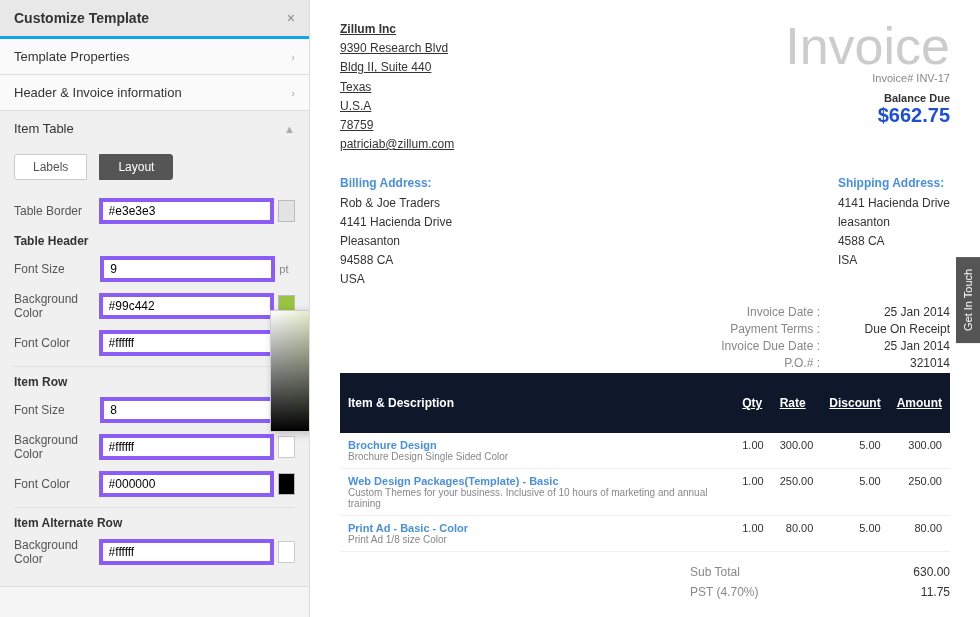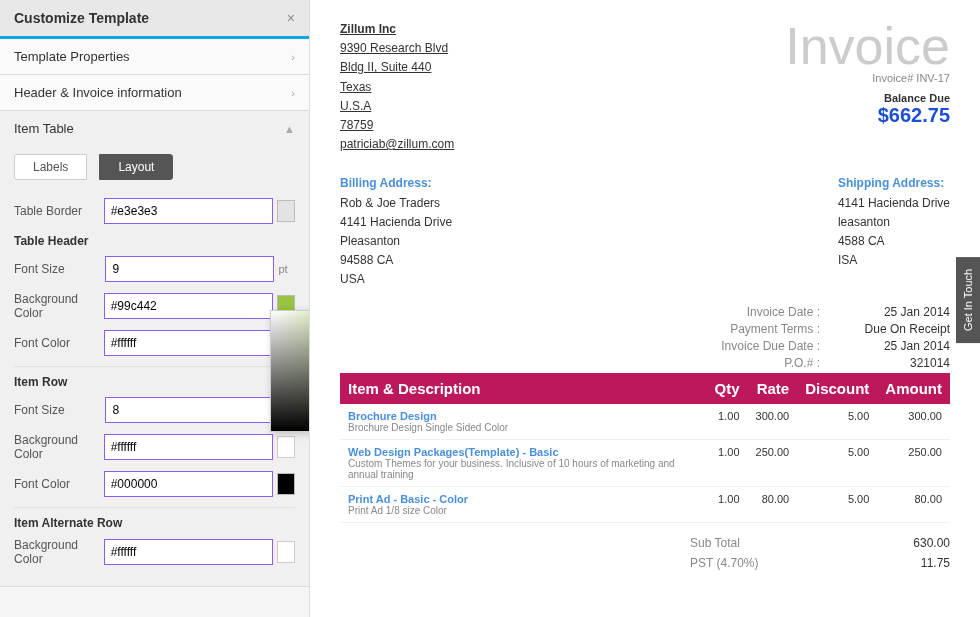--- a/index.html
+++ b/index.html
@@ -100,21 +100,21 @@
       align-items: center;
       margin-bottom: 10px;
     }
     .form-label {
       width: 110px;
       font-size: 12px;
       color: #555;
     }
     .form-input {
       flex: 1;
-      border: 1px solid #8b5cf6;
+      border: 4px solid #8b5cf6;
       padding: 4px 6px;
       font-size: 12px;
       background: #fff;
       height: 26px;
     }
     .form-unit {
       margin-left: 4px;
       font-size: 11px;
       color: #888;
       width: 20px;
@@ -245,29 +245,29 @@
     }
 
     
     .item-table {
       width: 100%;
       border-collapse: collapse;
       font-size: 11px;
       margin-bottom: 10px;
     }
     .item-table thead tr th {
-      background: #be185d;
+      background: #0f172a;
       color: #fff;
-      padding: 7px 8px;
+      padding: 23px 8px;
       text-align: left;
       font-weight: bold;
-      font-size: 15px;
+      font-size: 12px;
     }
     .item-table thead tr th:not(:first-child) {
-      text-align: right;
+      text-decoration: underline;
     }
     .item-table tbody tr td {
       padding: 6px 8px;
       border-bottom: 1px solid #f0f0f0;
       font-size: 11px;
       color: #333;
       vertical-align: top;
     }
     .item-table tbody tr td:not(:first-child) {
       text-align: right;

